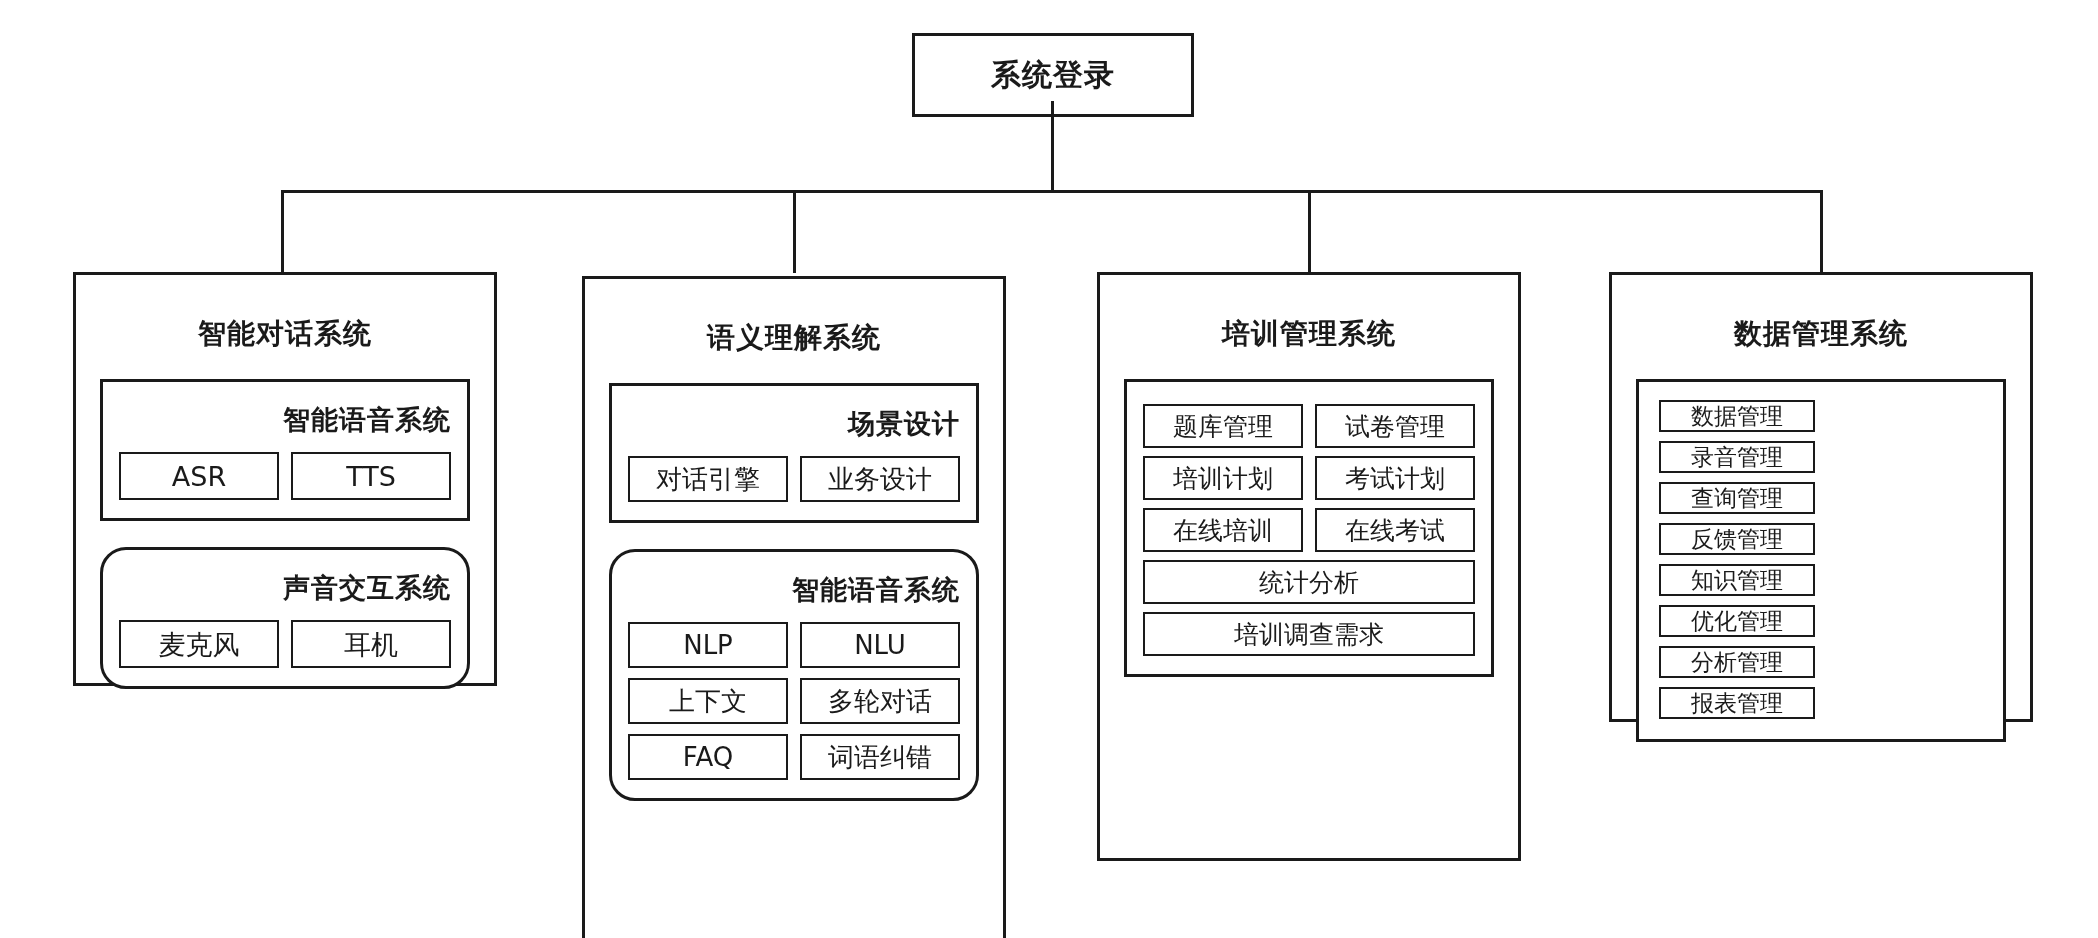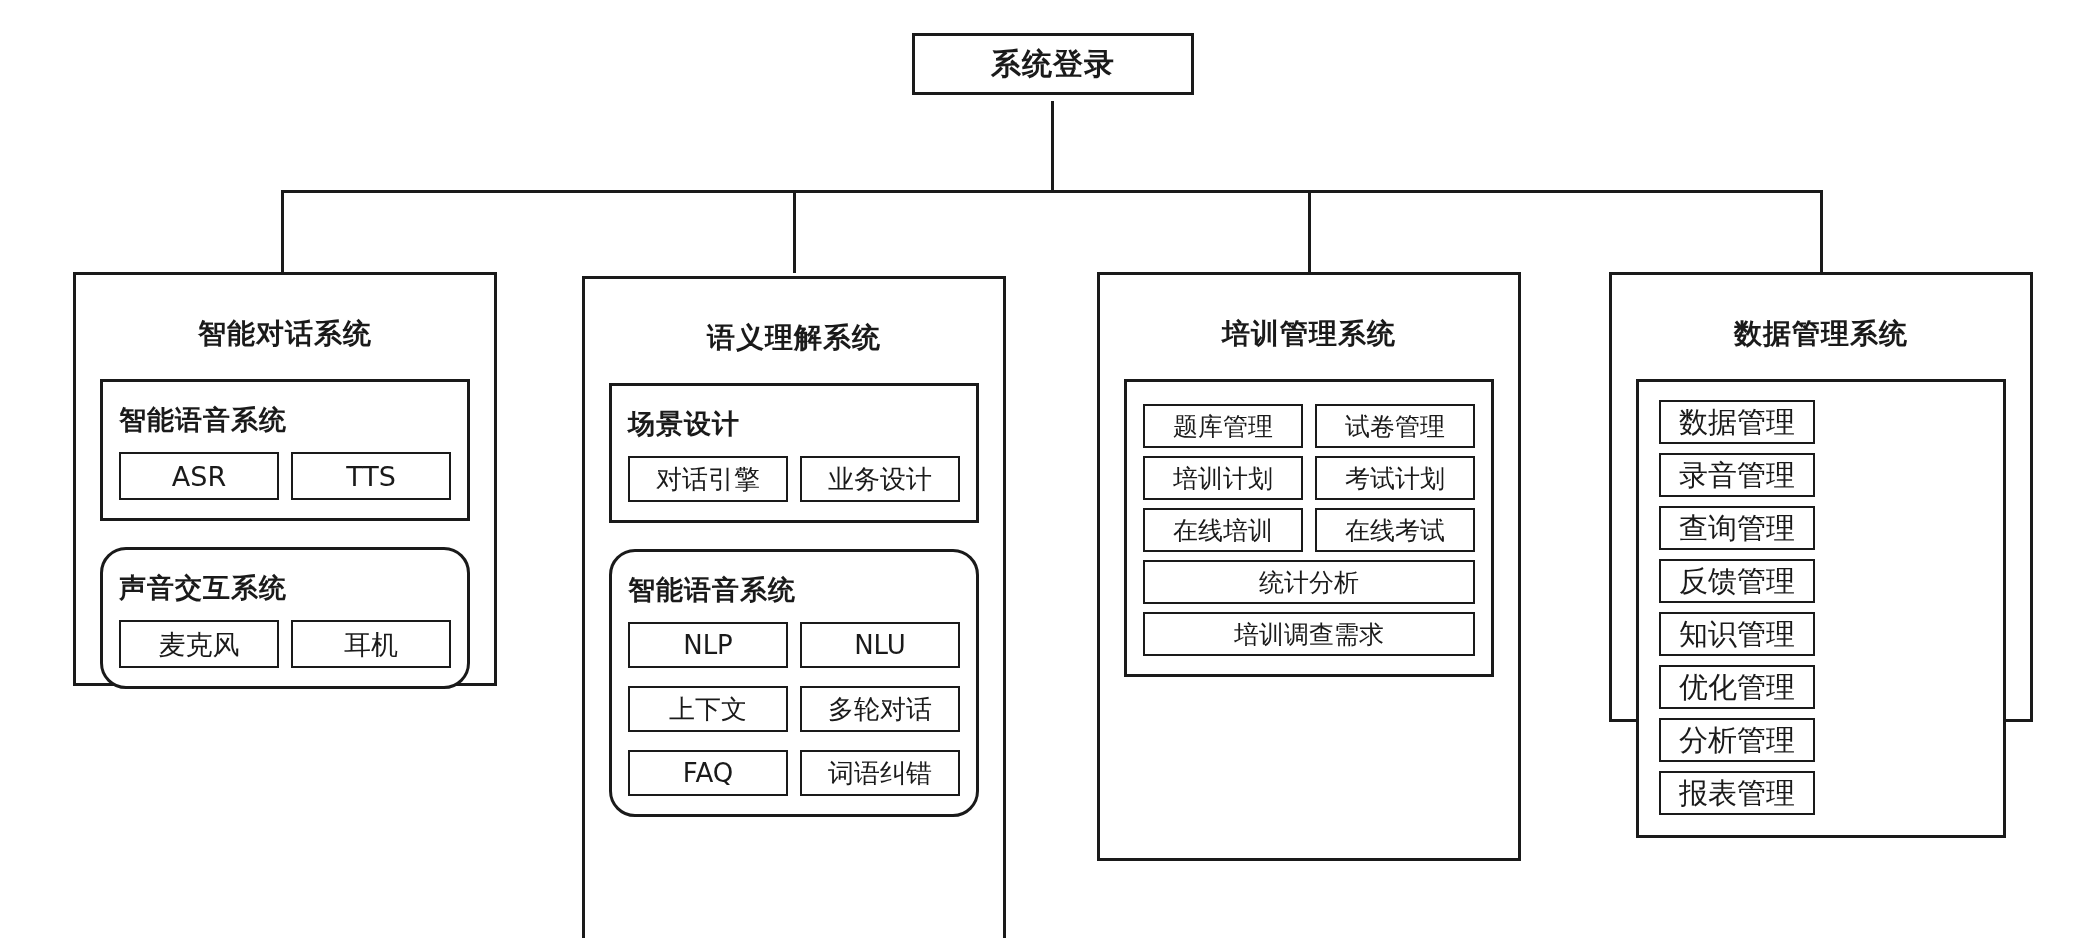--- a/index.html
+++ b/index.html
@@ -67,40 +67,40 @@
 
   
   .panel {
     box-sizing: border-box;
     border: 3px solid #1a1a1a;
     background: #ffffff;
     width: 100%;
     padding: 14px 16px 18px 16px;
     display: flex;
     flex-direction: column;
-    align-items: flex-start;
+    align-items: flex-end;
   }
   .panel + .panel { margin-top: 26px; border-radius: 26px; }
   .panel-title {
     font-size: 27px;
     font-weight: bold;
     letter-spacing: 1px;
     white-space: nowrap;
     margin: 6px 0 14px 0;
     text-align: center;
   }
   .panel.no-title { padding-top: 22px; }
 
   
   .grid {
     display: flex;
     flex-wrap: wrap;
     justify-content: space-between;
     width: 100%;
-    gap: 18px 12px;
+    gap: 10px 12px;
   }
   .leaf {
     box-sizing: border-box;
     border: 2px solid #1a1a1a;
     background: #ffffff;
     flex: 0 0 calc(50% - 6px);
     height: 44px;
     display: flex;
     align-items: center;
     justify-content: center;
@@ -110,30 +110,30 @@
   }
   .leaf.wide {
     flex: 0 0 100%;
   }
 
   
   #col-1 .leaf { height: 48px; font-size: 27px; }
   #col-2 .leaf { height: 46px; font-size: 26px; }
   #col-3 .leaf { height: 44px; font-size: 25px; }
   #col-3 .grid { gap: 8px 12px; }
-  #col-4 .leaf { height: 44px; font-size: 29px; }
+  #col-4 .leaf { height: 32px; font-size: 23px; }
   #col-4 .grid { gap: 9px 14px; }
   #col-4 .panel { padding: 18px 20px 20px 20px; }
 </style>
 </head>
 <body>
 
 <div id="canvas">
 
-  <div class="root-box" style="left:912px; top:33px; width:282px; height:62px;">
+  <div class="root-box" style="left:912px; top:33px; width:282px; height:84px;">
     <span class="root-label">系统登录</span>
   </div>
 
   <div class="line vline" style="left:1051px; top:101px; width:3px; height:92px;"></div>
 
   <div class="line hline" style="left:281px; top:190px; width:1542px; height:3px;"></div>
 
   <div class="line vline" style="left:281px; top:190px; width:3px; height:83px;"></div>
 
   <div class="line vline" style="left:793px; top:190px; width:3px; height:83px;"></div>

